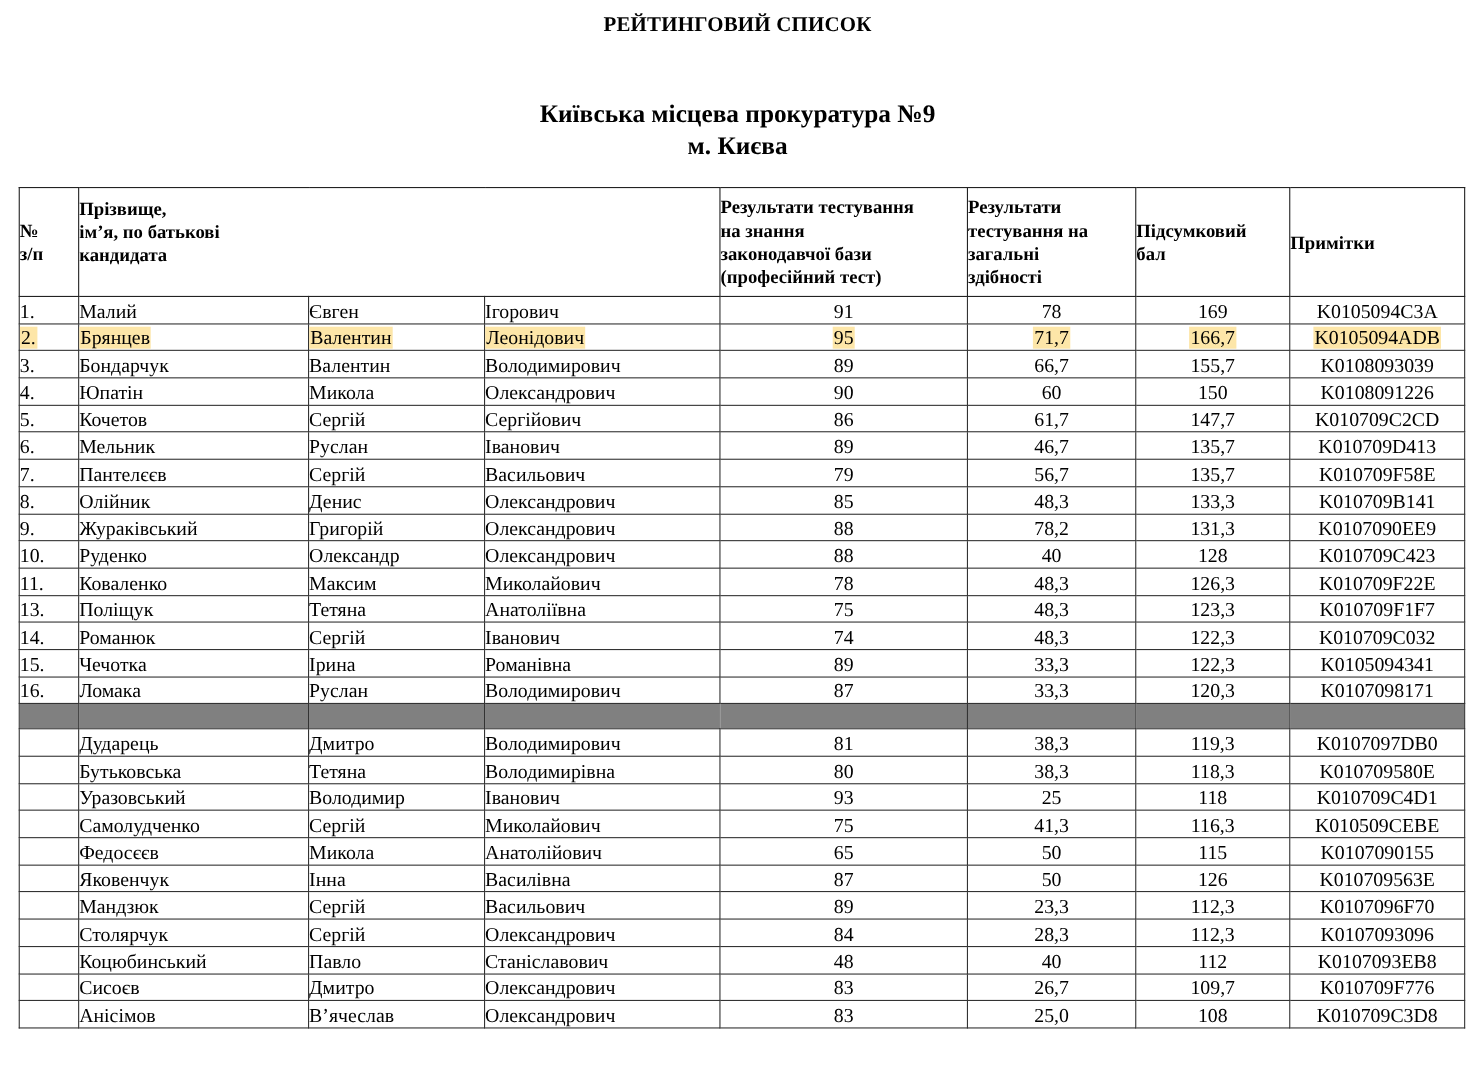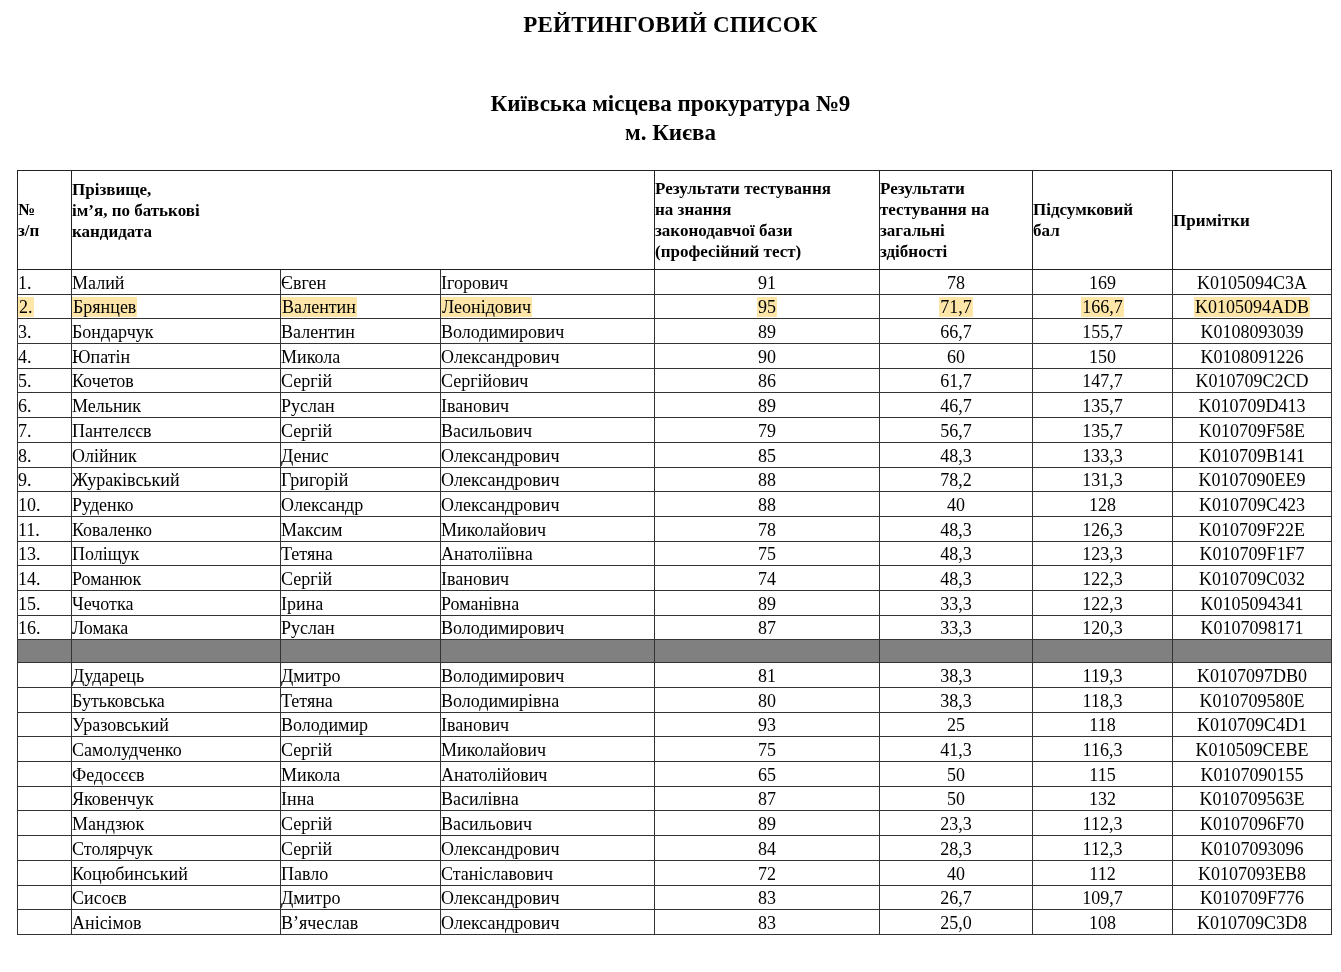--- a/index.html
+++ b/index.html
@@ -2,21 +2,21 @@
 <html><head>
 <meta charset="utf-8">
 <style>
   html, body { margin: 0; padding: 0; background: #ffffff; }
   body {
     width: 1341px; height: 972px; overflow: hidden; position: relative;
     font-family: "Liberation Serif", "DejaVu Serif", serif; color: #000;
   }
   .title {
     position: absolute; left: 0; width: 1341px; top: 12px;
-    text-align: center; font-weight: bold; font-size: 23px; letter-spacing: 0.2px;
+    text-align: center; font-weight: bold; font-size: 19px; letter-spacing: 0.2px;
   }
   .subtitle {
     position: absolute; left: 0; width: 1341px; top: 89px;
     text-align: center; font-weight: bold; font-size: 23px; line-height: 29px;
   }
   table.grid {
     position: absolute; left: 17px; top: 170px;
     border-collapse: collapse; table-layout: fixed;
     width: 1314px;
     font-size: 18px;
@@ -302,21 +302,21 @@
         <td class="ctr"><span>115</span></td>
         <td class="ctr"><span>K0107090155</span></td>
       </tr>
       <tr>
         <td class="num"><span></span></td>
         <td class="txt"><span>Яковенчук</span></td>
         <td class="txt"><span>Інна</span></td>
         <td class="txt"><span>Василівна</span></td>
         <td class="ctr"><span>87</span></td>
         <td class="ctr"><span>50</span></td>
-        <td class="ctr"><span>132</span></td>
+        <td class="ctr"><span>126</span></td>
         <td class="ctr"><span>K010709563E</span></td>
       </tr>
       <tr>
         <td class="num"><span></span></td>
         <td class="txt"><span>Мандзюк</span></td>
         <td class="txt"><span>Сергій</span></td>
         <td class="txt"><span>Васильович</span></td>
         <td class="ctr"><span>89</span></td>
         <td class="ctr"><span>23,3</span></td>
         <td class="ctr"><span>112,3</span></td>
@@ -330,21 +330,21 @@
         <td class="ctr"><span>84</span></td>
         <td class="ctr"><span>28,3</span></td>
         <td class="ctr"><span>112,3</span></td>
         <td class="ctr"><span>K0107093096</span></td>
       </tr>
       <tr>
         <td class="num"><span></span></td>
         <td class="txt"><span>Коцюбинський</span></td>
         <td class="txt"><span>Павло</span></td>
         <td class="txt"><span>Станіславович</span></td>
-        <td class="ctr"><span>72</span></td>
+        <td class="ctr"><span>48</span></td>
         <td class="ctr"><span>40</span></td>
         <td class="ctr"><span>112</span></td>
         <td class="ctr"><span>K0107093EB8</span></td>
       </tr>
       <tr>
         <td class="num"><span></span></td>
         <td class="txt"><span>Сисоєв</span></td>
         <td class="txt"><span>Дмитро</span></td>
         <td class="txt"><span>Олександрович</span></td>
         <td class="ctr"><span>83</span></td>

